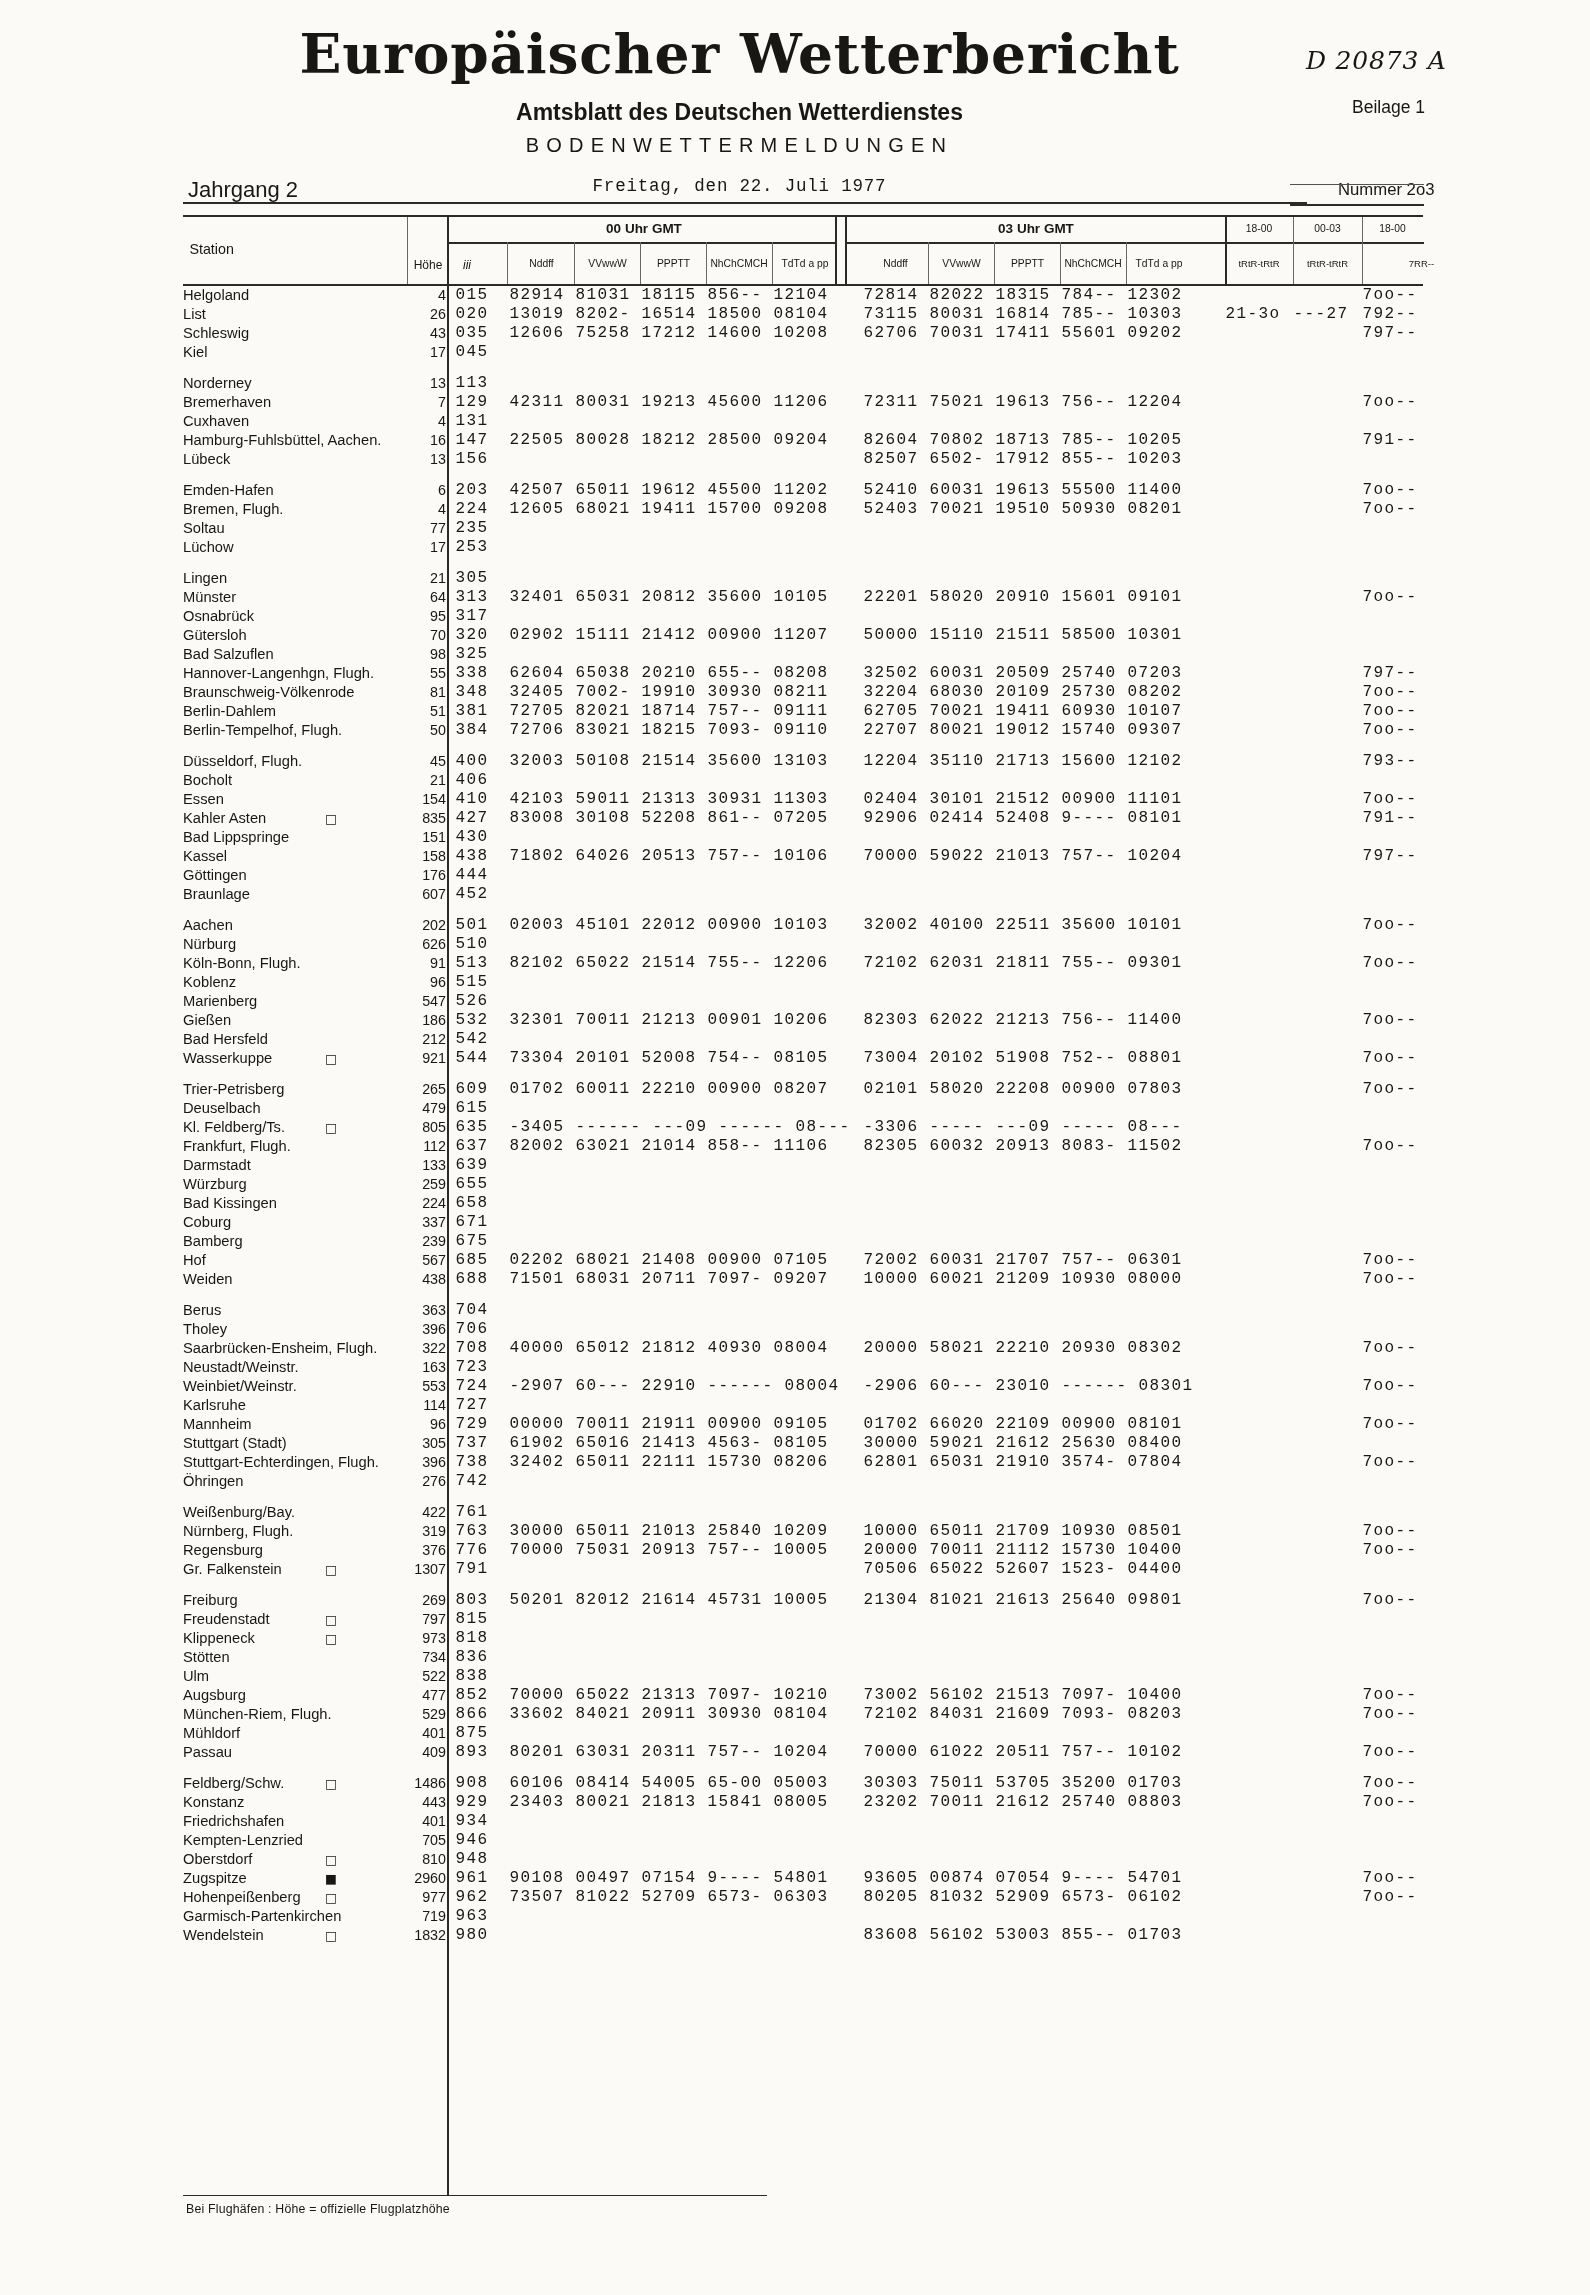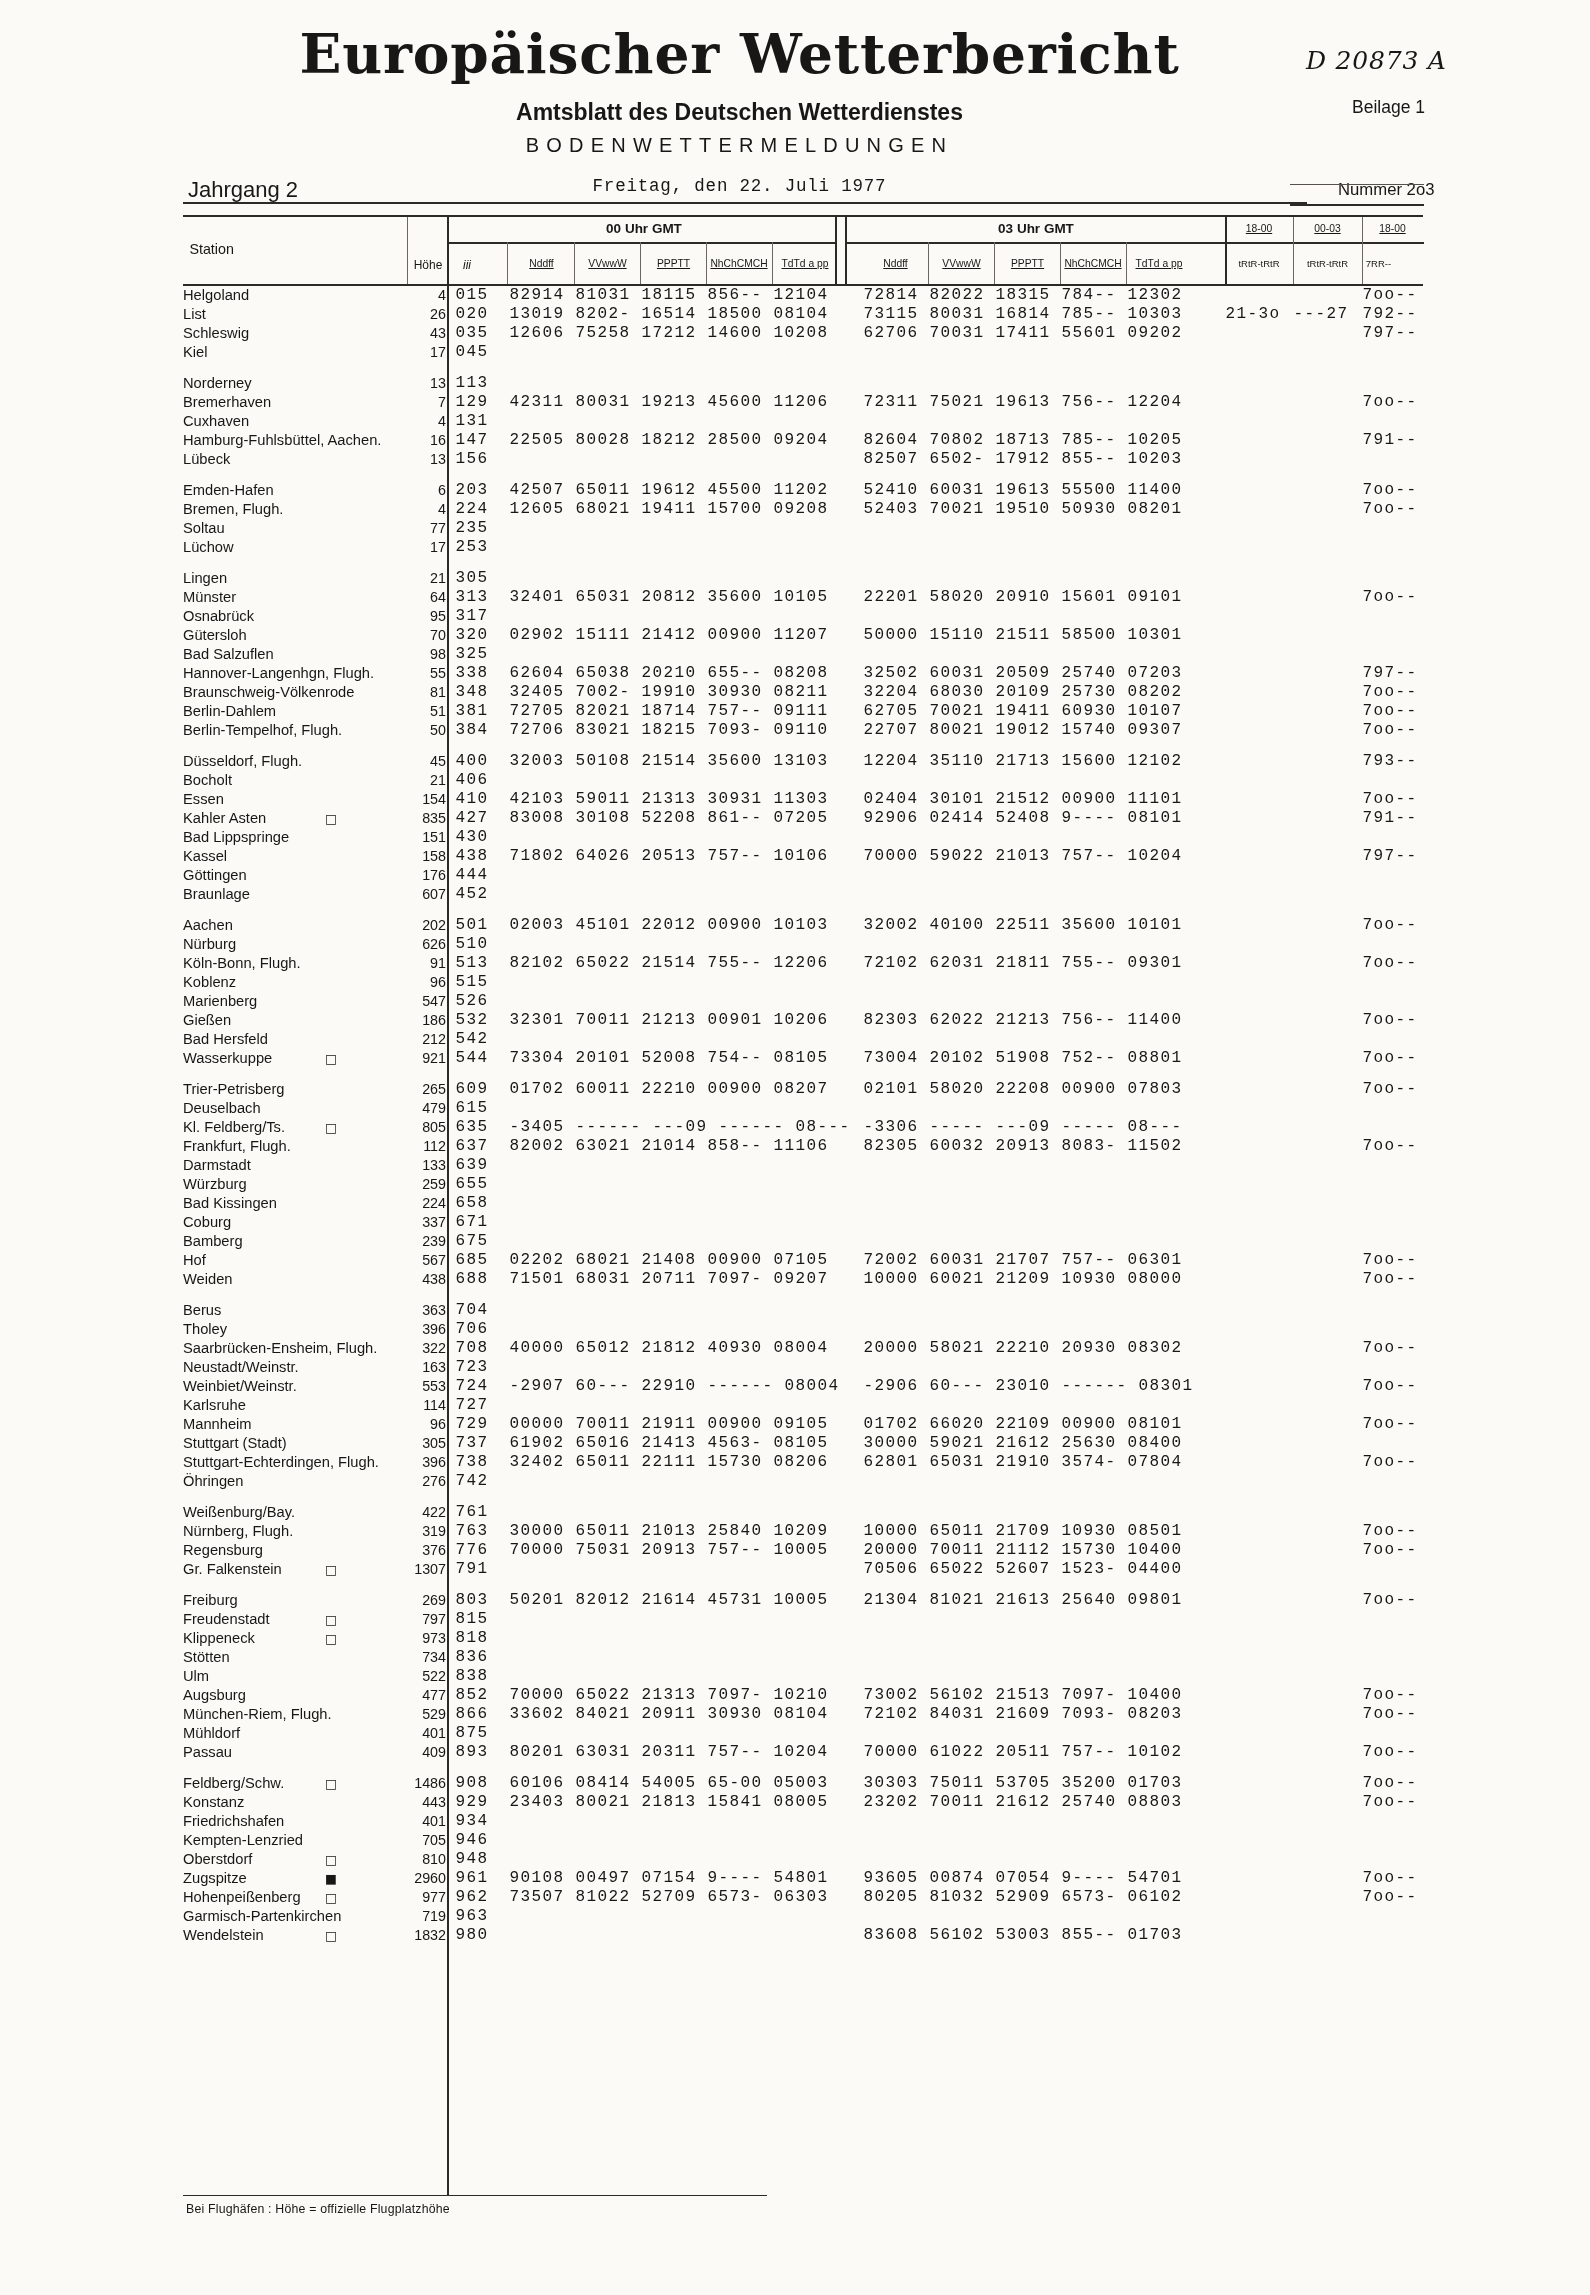--- a/index.html
+++ b/index.html
@@ -41,21 +41,21 @@
   .thead {
     position:absolute; top:215px; left:183px; width:1240px; height:67px;
     border-top:2.4px solid var(--rule); border-bottom:2.4px solid var(--rule);
     font-size:12px;
   }
   .thead .lbl { position:absolute; white-space:nowrap; }
   .thead .cntr { text-align:center; }
   .thead .vl { position:absolute; top:0; bottom:0; width:1.6px; background:var(--rule); }
   .thead .vl-sub { position:absolute; top:25.4px; bottom:0; width:0.8px; background:#6b6862; }
   .thead .ul { position:absolute; top:25px; height:1.6px; background:var(--rule); }
-  .small { font-size:10.3px;text-decoration:underline; }
+  .small { font-size:10.3px; }
 
   
   .tbody { position:absolute; top:286px; left:183px; width:1240px; }
   .row {
     display:grid; height:19px; line-height:19px;
     grid-template-columns:227px 36px 9.5px 50px 4px 318px 36px 318px 44px 68px 69px 61px;
     white-space:nowrap;
   }
   .row.gap { margin-top:12px; }
   .cell { overflow:visible; }
@@ -107,21 +107,21 @@
     <span class="lbl cntr small" style="left:746px; width:65px; top:41px;">VVwwW</span>
     <span class="lbl cntr small" style="left:812px; width:65px; top:41px;">PPPTT</span>
     <span class="lbl cntr small" style="left:877px; width:66px; top:41px;">NhChCMCH</span>
     <span class="lbl cntr small" style="left:943px; width:66px; top:41px;">TdTd a pp</span>
 
     <span class="lbl cntr small" style="left:1042px; width:68px; top:5.6px;">18-00</span>
     <span class="lbl cntr small" style="left:1110px; width:69px; top:5.6px;">00-03</span>
     <span class="lbl cntr small" style="left:1179px; width:61px; top:5.6px;">18-00</span>
     <span class="lbl cntr" style="left:1042px; width:68px; top:41px; font-size:9.5px;">tRtR-tRtR</span>
     <span class="lbl cntr" style="left:1110px; width:69px; top:41px; font-size:9.5px;">tRtR-tRtR</span>
-    <span class="lbl cntr" style="left:1165px; width:61px; top:41px; font-size:9.5px;">7RR--</span>
+    <span class="lbl cntr" style="left:1208px; width:61px; top:41px; font-size:9.5px;">7RR--</span>
     <div class="ul" style="left:1042px; width:199px;"></div>
 
     <div class="vl" style="left:224px; width:0.8px; background:#6b6862;"></div>
     <div class="vl" style="left:652px;"></div>
     <div class="vl" style="left:662px;"></div>
     <div class="vl" style="left:1042px;"></div>
     <div class="vl" style="left:1110px; width:0.8px; background:#6b6862;"></div>
     <div class="vl" style="left:1179px; width:0.8px; background:#6b6862;"></div>
 
     <div class="vl-sub" style="left:324px;"></div>

